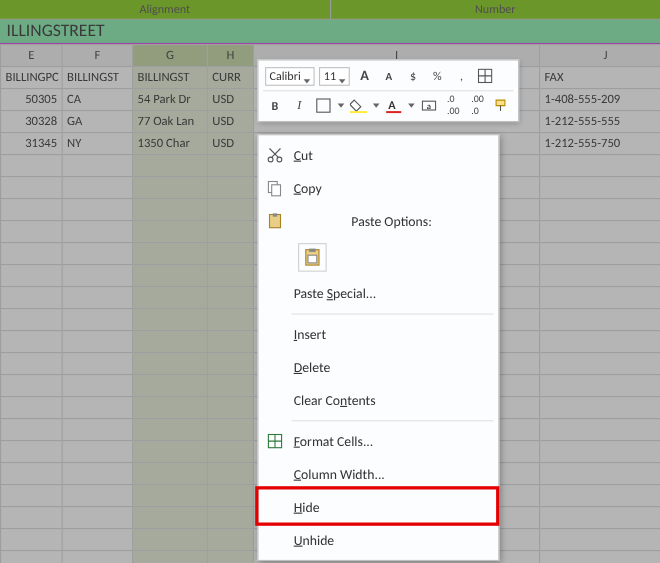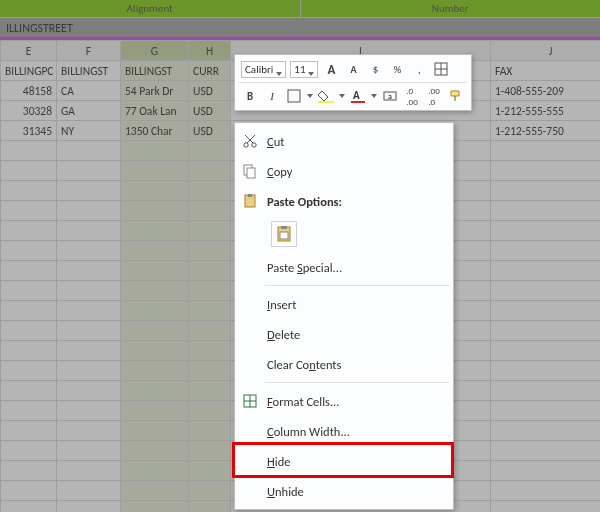--- a/index.html
+++ b/index.html
@@ -25,26 +25,26 @@
   }
   .ribbon .group {
     flex: 1;
     text-align: center;
     border-right: 1px solid #d4d4d4;
     padding: 2px 4px;
   }
   .ribbon .group:last-child { border-right: none; }
   .namebox {
     height: 22px;
-    border-bottom: 3px solid #d946ef;
+    border-bottom: 1px solid #d946ef;
     display: flex;
     align-items: center;
     padding-left: 6px;
-    font-size: 12px;
-    background:#a3a3a3;
+    font-size: 16px;
+    background:#86efac;
   }
   
   .sheet {
     position: relative;
   }
   table {
     border-collapse: collapse;
     table-layout: fixed;
     width: 610px;
   }
@@ -141,21 +141,21 @@
     height: 30px;
     padding: 0 8px 0 32px;
     position: relative;
     color: #333;
   }
   .context .item .ico {
     position: absolute; left: 6px; top: 6px;
     width: 18px; height: 18px;
     display: inline-flex; align-items:center; justify-content:center;
   }
-  .context .item.header { font-weight: 700; }
+  .context .item.header { font-weight: 400; justify-content: center; }
   .context .subicon {
     height: 36px;
     display: flex; align-items:center; padding-left: 36px;
   }
   .context .subicon .paste-ico {
     width: 26px; height: 26px;
     border:1px solid #d0d0d0; display:inline-flex; align-items:center; justify-content:center;
   }
   .context .sep {
     border-top: 1px solid #e2e2e2;
@@ -204,21 +204,21 @@
     <tbody id="gridbody">
         <tr>
           <td>BILLINGPC</td>
           <td>BILLINGST</td>
           <td class="selected-col">BILLINGST</td>
           <td class="selected-col">CURR</td>
           <td></td>
           <td>FAX</td>
         </tr>
         <tr>
-          <td class="num">48158</td>
+          <td class="num">50305</td>
           <td>CA</td>
           <td class="selected-col">54 Park Dr</td>
           <td class="selected-col">USD</td>
           <td></td>
           <td>1-408-555-209</td>
         </tr>
         <tr>
           <td class="num">30328</td>
           <td>GA</td>
           <td class="selected-col">77 Oak Lan</td>

